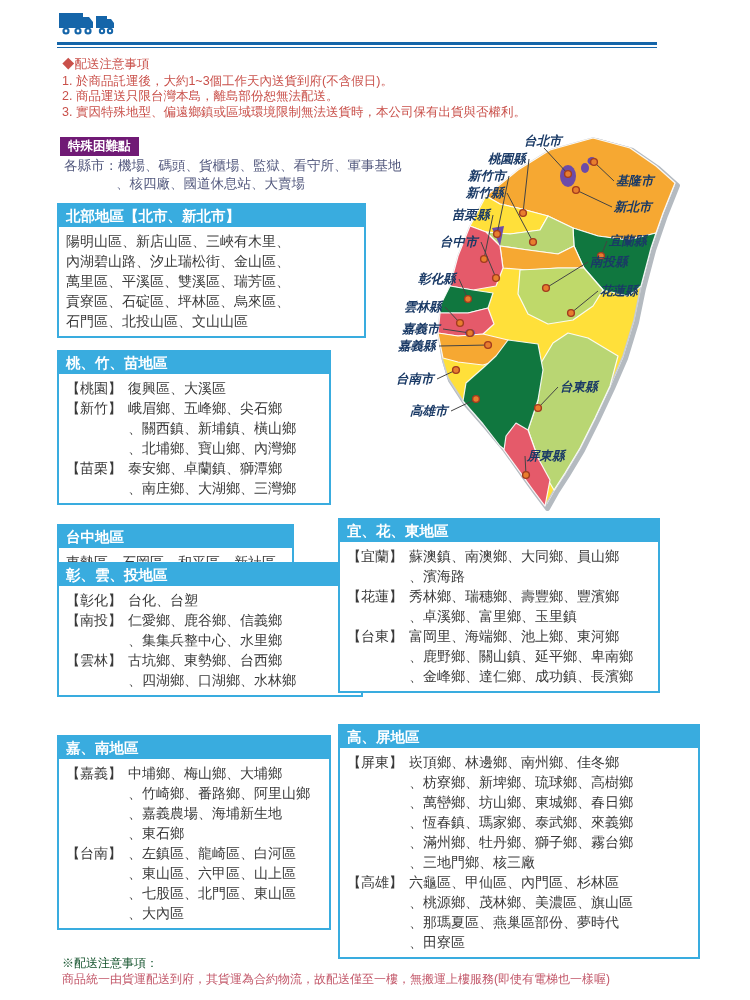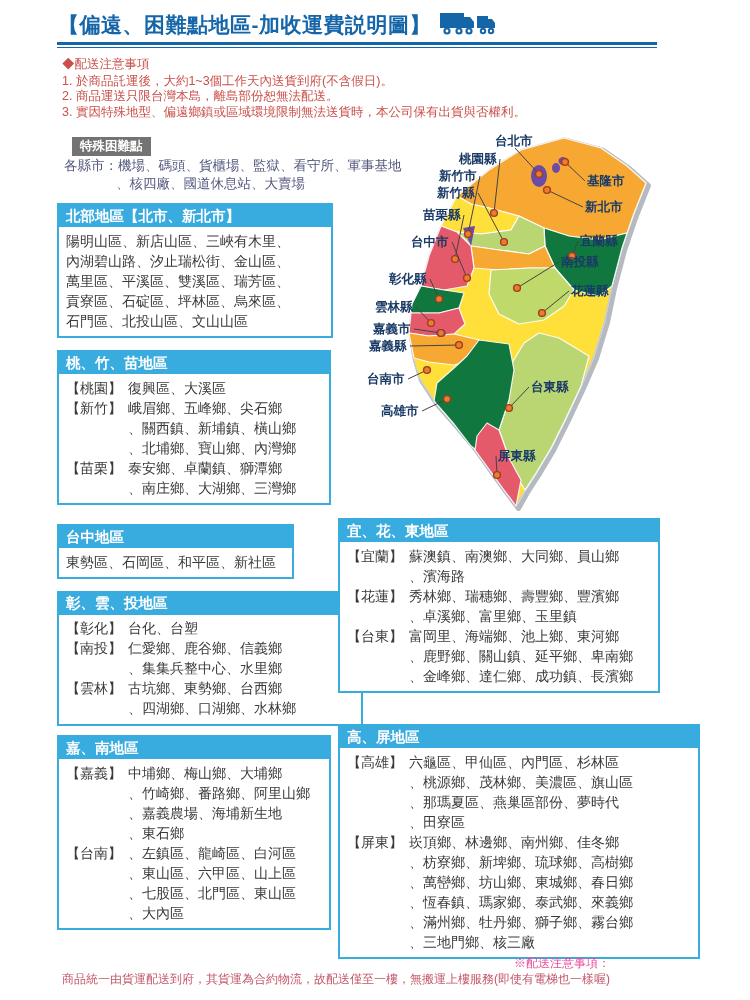--- a/index.html
+++ b/index.html
@@ -10,50 +10,49 @@
   .title-row{position:absolute;left:58px;top:9px;display:flex;align-items:center;gap:8px;}
   .page-title{font-size:21px;font-weight:bold;color:#1565a9;letter-spacing:0.5px;}
   .title-rule{position:absolute;left:57px;top:42px;width:600px;height:2px;
               border-top:3px solid #1565a9;border-bottom:1px solid #1565a9;}
 
   
   .notes{position:absolute;left:62px;top:57px;color:#c9504a;font-size:12.5px;line-height:15.5px;}
   .notes .hd{margin-bottom:1px;}
 
   
-  .special-badge{position:absolute;left:72px;top:137px;background:#737373;color:#ffffff;
+  .special-badge{position:absolute;left:60px;top:137px;background:#701a75;color:#ffffff;
                  font-size:12.5px;font-weight:bold;padding:1px 8px;}
   .special-lines{position:absolute;left:64px;top:157px;color:#53597e;font-size:13.5px;line-height:17.5px;}
   .special-lines .ln2{padding-left:52px;}
 
   
   .region-box{position:absolute;border:2px solid #39acdf;background:#ffffff;box-sizing:border-box;}
   .region-header{background:#39acdf;color:#ffffff;font-weight:bold;font-size:14.5px;
                  padding:2px 7px;line-height:18px;}
   .region-body{padding:4px 7px 5px 7px;font-size:14px;color:#3a3a3a;line-height:20px;}
   .group-row{display:flex;}
   .group-label{flex:0 0 62px;}
   .group-lines{flex:1 1 auto;}
 
   
-  #map-wrap{position:absolute;left:359px;top:128px;width:300px;height:385px;}
+  #map-wrap{position:absolute;left:388px;top:128px;width:300px;height:385px;font-style:italic;}
   #map-wrap svg{display:block;}
 
   
   .footer{position:absolute;left:62px;top:955px;font-size:12px;line-height:16px;}
-  .footer .hd{color:#ec4899;text-align:right;}
+  .footer .hd{color:#14532d;}
   .footer .bd{color:#c25668;}
 </style>
 </head>
 <body>
 
 <div id="page">
 
   <div class="title-row">
-    <span class="page-title">【偏遠、困難點地區-加收運費説明圖】</span>
     <span>
       <svg width="58" height="28" viewBox="0 0 58 28" aria-hidden="true">
         <g fill="#1565a9">
           <rect x="1" y="4" width="24" height="15"></rect>
           <path d="M25,8 h6 l4,5 v6 h-10 z"></path>
           <circle cx="8" cy="22" r="3.6"></circle>
             <circle cx="20" cy="22" r="3.6"></circle>
             <circle cx="30" cy="22" r="3.6"></circle>
           <rect x="38" y="7" width="11" height="12"></rect>
           <path d="M49,10 h4 l3,4 v5 h-7 z"></path>
@@ -79,21 +78,21 @@
     <div>3. 實因特殊地型、偏遠鄉鎮或區域環境限制無法送貨時，本公司保有出貨與否權利。</div>
   </div>
 
   <div class="special-badge">特殊困難點</div>
   <div class="special-lines">
     <div>各縣市：機場、碼頭、貨櫃場、監獄、看守所、軍事基地</div>
     <div class="ln2">、核四廠、國道休息站、大賣場</div>
   </div>
 
   <div id="region-boxes">
-      <div class="region-box" style="left: 57px; top: 203px; width: 276px;">
+      <div class="region-box" style="left: 57px; top: 203px; width: 309px;">
         <div class="region-header">北部地區【北市、新北市】</div>
         <div class="region-body">
           <div>陽明山區、新店山區、三峽有木里、</div>
           <div>內湖碧山路、汐止瑞松街、金山區、</div>
           <div>萬里區、平溪區、雙溪區、瑞芳區、</div>
           <div>貢寮區、石碇區、坪林區、烏來區、</div>
           <div>石門區、北投山區、文山山區</div>
         </div>
       </div>
       <div class="region-box" style="left: 57px; top: 350px; width: 274px;">
@@ -121,21 +120,21 @@
             </span>
           </div>
         </div>
       </div>
       <div class="region-box" style="left: 57px; top: 524px; width: 237px;">
         <div class="region-header">台中地區</div>
         <div class="region-body">
           <div>東勢區、石岡區、和平區、新社區</div>
         </div>
       </div>
-      <div class="region-box" style="left: 57px; top: 591px; width: 306px; font-family: Liberation Mono, monospace;">
+      <div class="region-box" style="left: 57px; top: 562px; width: 306px;">
         <div class="region-header">彰、雲、投地區</div>
         <div class="region-body">
           <div class="group-row">
             <span class="group-label">【彰化】</span>
             <span class="group-lines">
               <div>台化、台塑</div>
             </span>
           </div>
           <div class="group-row">
             <span class="group-label">【南投】</span>
@@ -199,38 +198,38 @@
               <div>富岡里、海端鄉、池上鄉、東河鄉</div>
               <div>、鹿野鄉、關山鎮、延平鄉、卑南鄉</div>
               <div>、金峰鄉、達仁鄉、成功鎮、長濱鄉</div>
             </span>
           </div>
         </div>
       </div>
       <div class="region-box" style="left: 338px; top: 724px; width: 362px;">
         <div class="region-header">高、屏地區</div>
         <div class="region-body">
-          <div class="group-row">
-            <span class="group-label">【高雄】</span>
-            <span class="group-lines">
-              <div>六龜區、甲仙區、內門區、杉林區</div>
-              <div>、桃源鄉、茂林鄉、美濃區、旗山區</div>
-              <div>、那瑪夏區、燕巢區部份、夢時代</div>
-              <div>、田寮區</div>
-            </span>
-          </div>
           <div class="group-row">
             <span class="group-label">【屏東】</span>
             <span class="group-lines">
               <div>崁頂鄉、林邊鄉、南州鄉、佳冬鄉</div>
               <div>、枋寮鄉、新埤鄉、琉球鄉、高樹鄉</div>
               <div>、萬巒鄉、坊山鄉、東城鄉、春日鄉</div>
               <div>、恆春鎮、瑪家鄉、泰武鄉、來義鄉</div>
               <div>、滿州鄉、牡丹鄉、獅子鄉、霧台鄉</div>
               <div>、三地門鄉、核三廠</div>
+            </span>
+          </div>
+          <div class="group-row">
+            <span class="group-label">【高雄】</span>
+            <span class="group-lines">
+              <div>六龜區、甲仙區、內門區、杉林區</div>
+              <div>、桃源鄉、茂林鄉、美濃區、旗山區</div>
+              <div>、那瑪夏區、燕巢區部份、夢時代</div>
+              <div>、田寮區</div>
             </span>
           </div>
         </div>
       </div>
     </div>
 
   <div id="map-wrap">
       <svg width="300" height="385" viewBox="0 0 300 385">
         <polygon points="98,68 130,42 162,22 205,10 242,20 268,38 287,55 275,85 263,120 253,158 246,192 235,228 222,258 207,290 192,320 177,345 166,362 157,378 145,362 132,344 115,320 95,296 75,273 60,250 54,230 50,205 52,185 62,158 70,128 82,98" fill="none" stroke="#b4bac0" stroke-width="5" stroke-linejoin="round" transform="translate(2.5,2.5)"></polygon>
         <polygon points="98,68 130,42 162,22 205,10 242,20 268,38 287,55 275,85 263,120 253,158 246,192 235,228 222,258 207,290 192,320 177,345 166,362 157,378 145,362 132,344 115,320 95,296 75,273 60,250 54,230 50,205 52,185 62,158 70,128 82,98" fill="#FFE03A" stroke="#c9cdd2" stroke-width="1.5" stroke-linejoin="round"></polygon>

